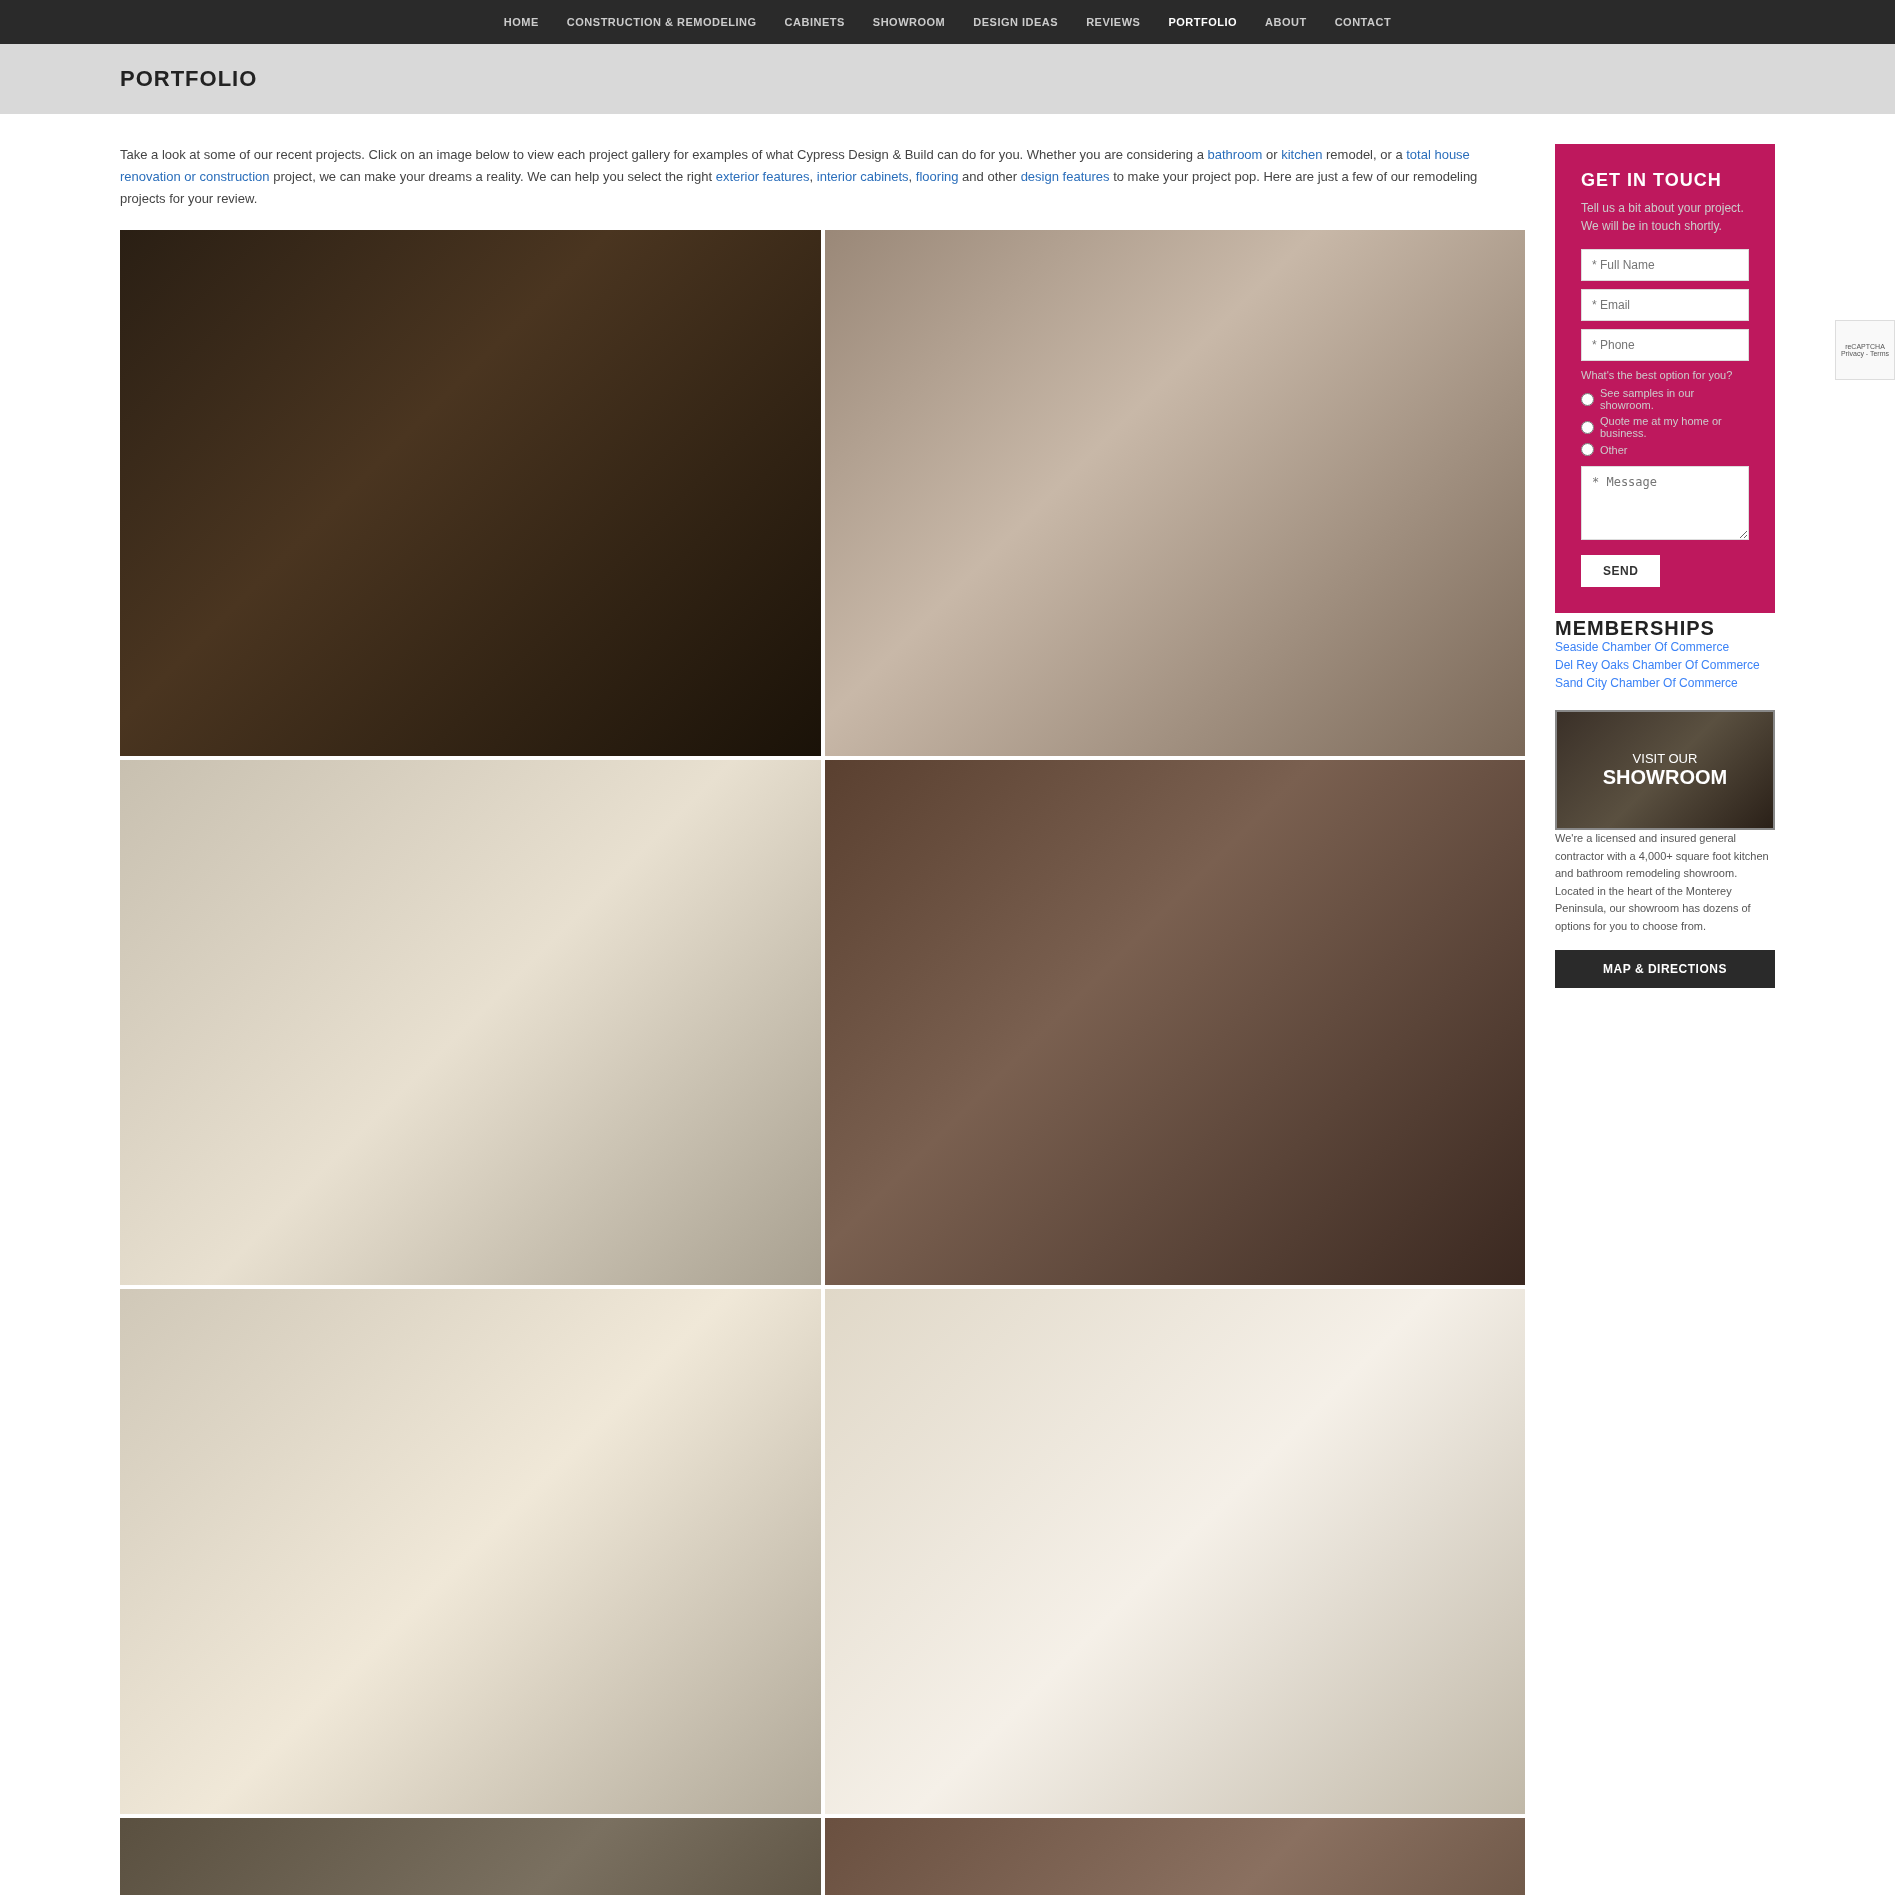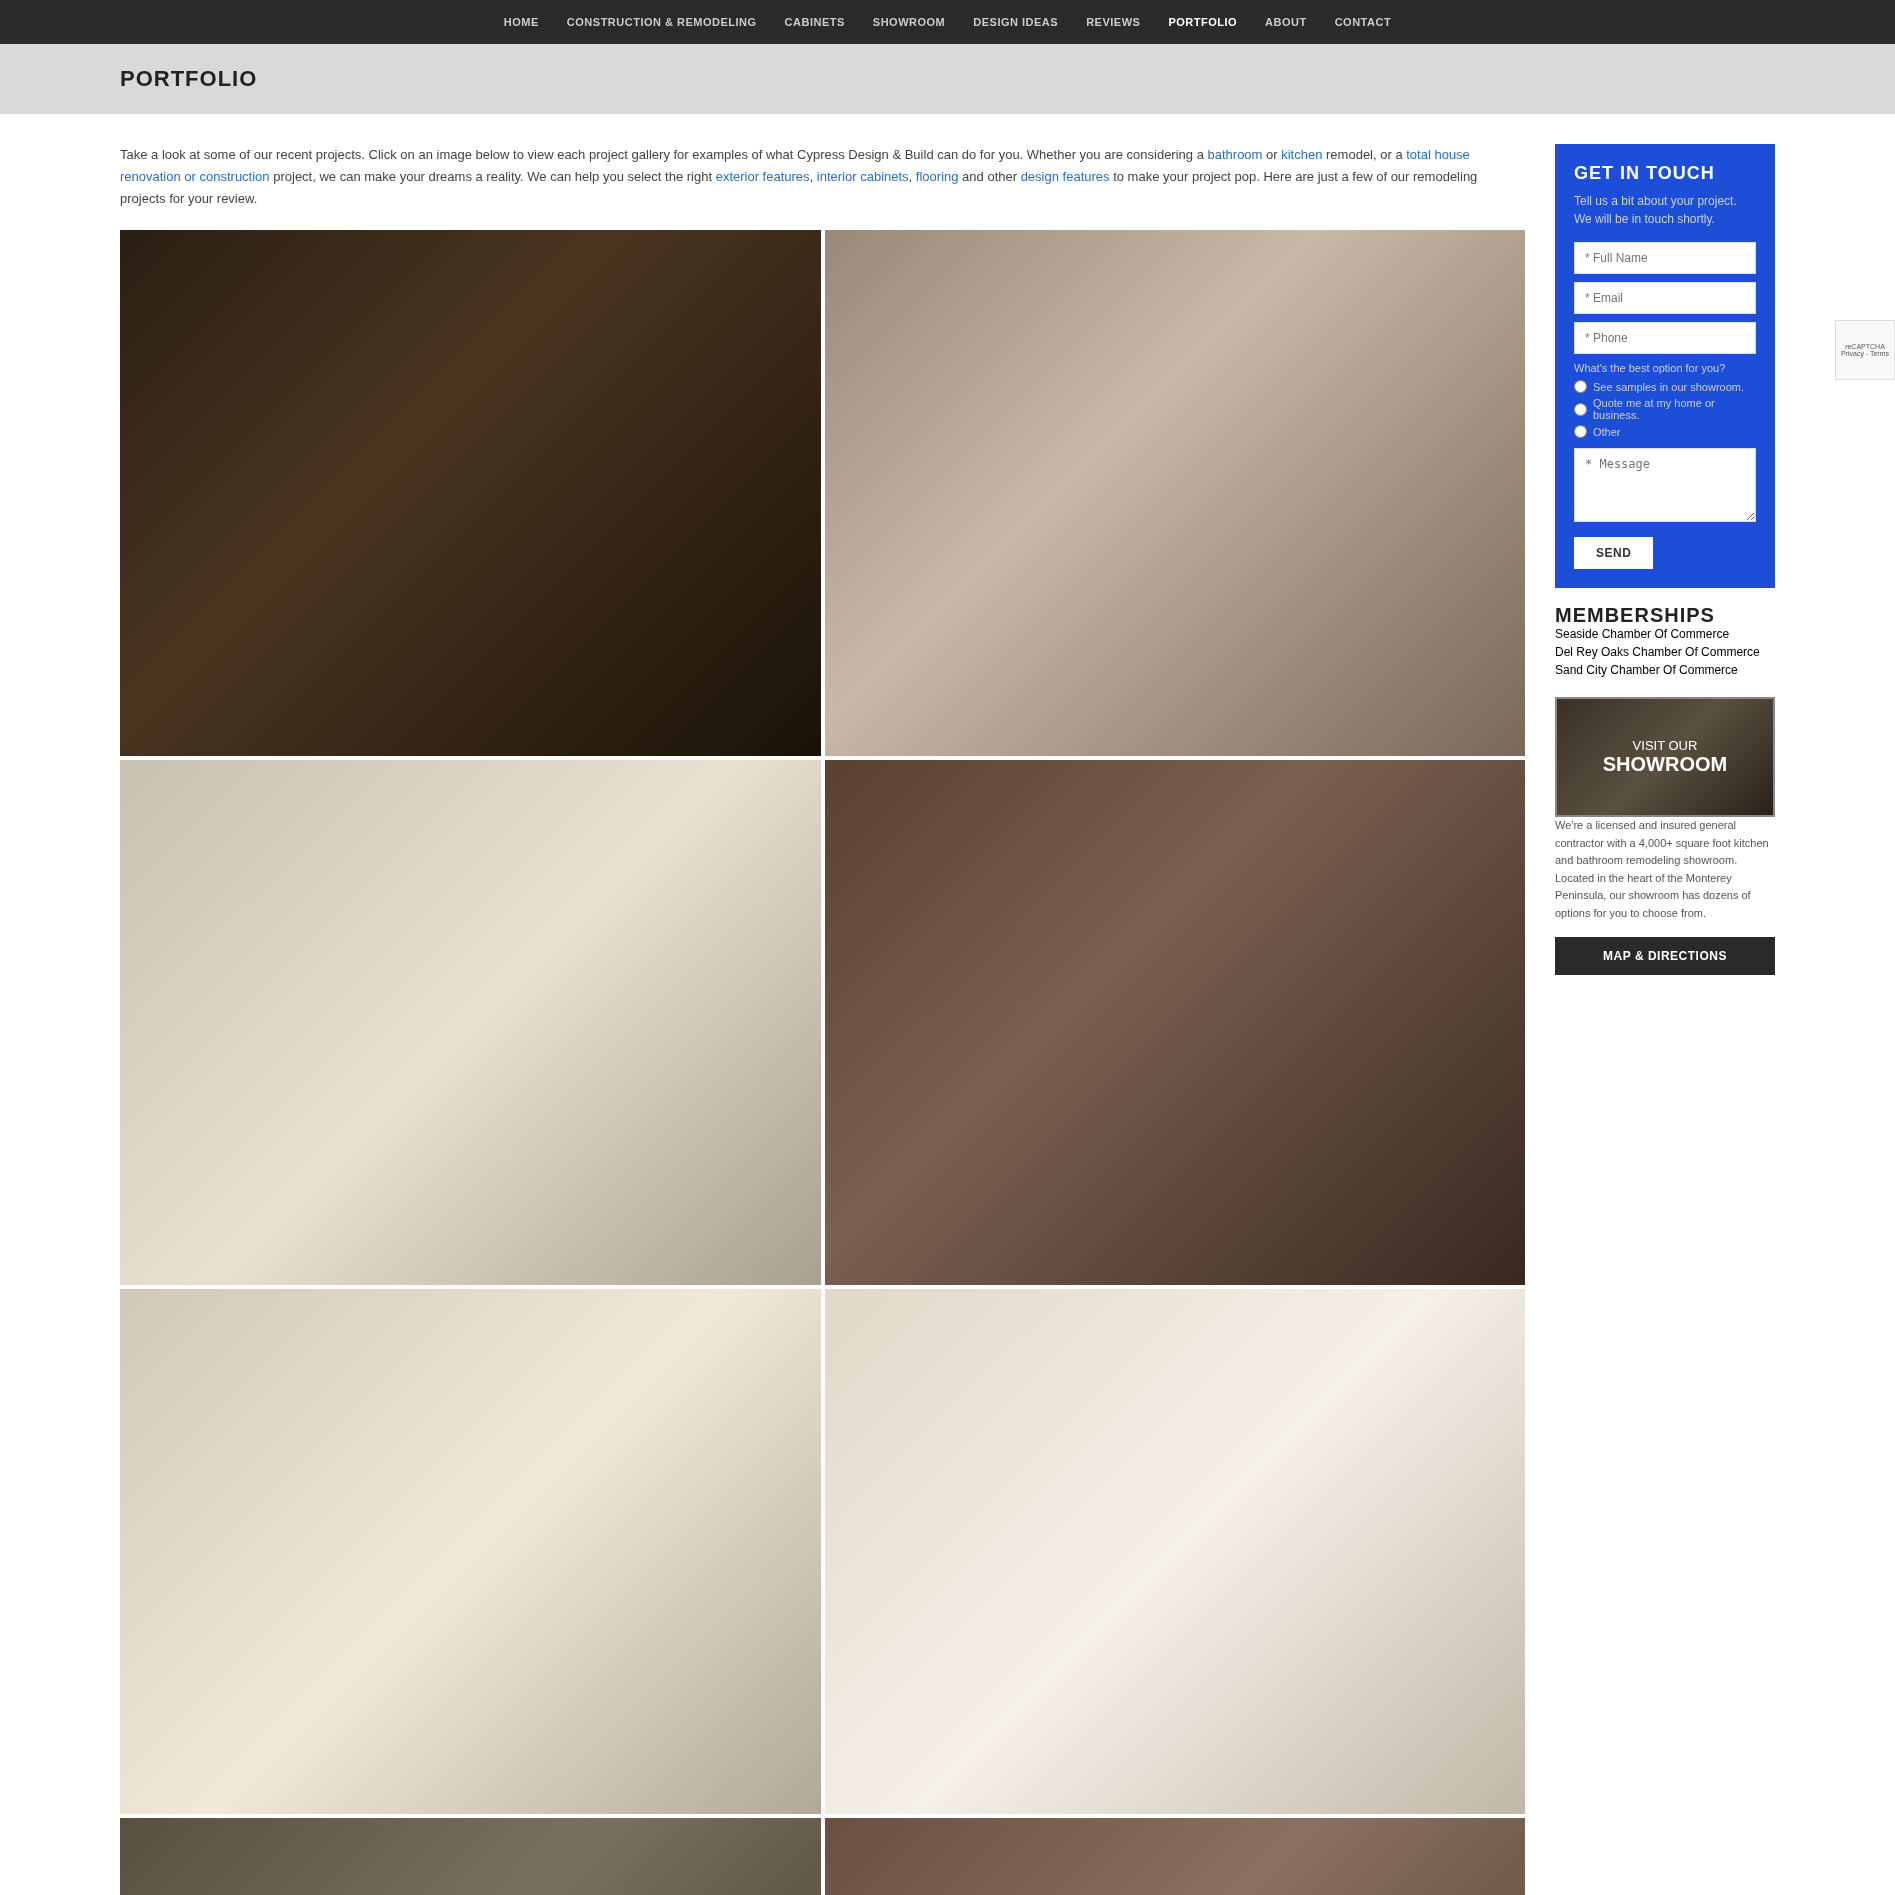--- a/index.html
+++ b/index.html
@@ -91,24 +91,24 @@
     .img-living { background: linear-gradient(135deg, #6a5040 0%, #8a7060 40%, #4a3828 100%); }
 
     
     .right-col {
       width: 220px;
       flex-shrink: 0;
     }
 
     
     .get-in-touch {
-      background: #1d4ed8;
+      background: #be185d;
       color: #fff;
-      padding: 19px;
-      margin-bottom: 16px;
+      padding: 26px;
+      margin-bottom: 4px;
     }
     .get-in-touch h2 {
       font-size: 18px;
       font-weight: bold;
       text-transform: uppercase;
       letter-spacing: 1px;
       margin-bottom: 8px;
     }
     .get-in-touch p {
       font-size: 12px;
@@ -170,21 +170,21 @@
     }
     .memberships h3 {
       font-size: 20px;
       font-weight: bold;
       text-transform: uppercase;
       letter-spacing: 1px;
       color: #222;
     }
     .memberships a {
       display: block;
-      color: #000000;
+      color: #3b82f6;
       font-size: 12px;
       text-decoration: none;
       margin-bottom: 4px;
     }
 
     
     .showroom-box {
       background: linear-gradient(135deg, #3a3028 0%, #5a5040 50%, #2a2018 100%);
       position: relative;
       height: 120px;

